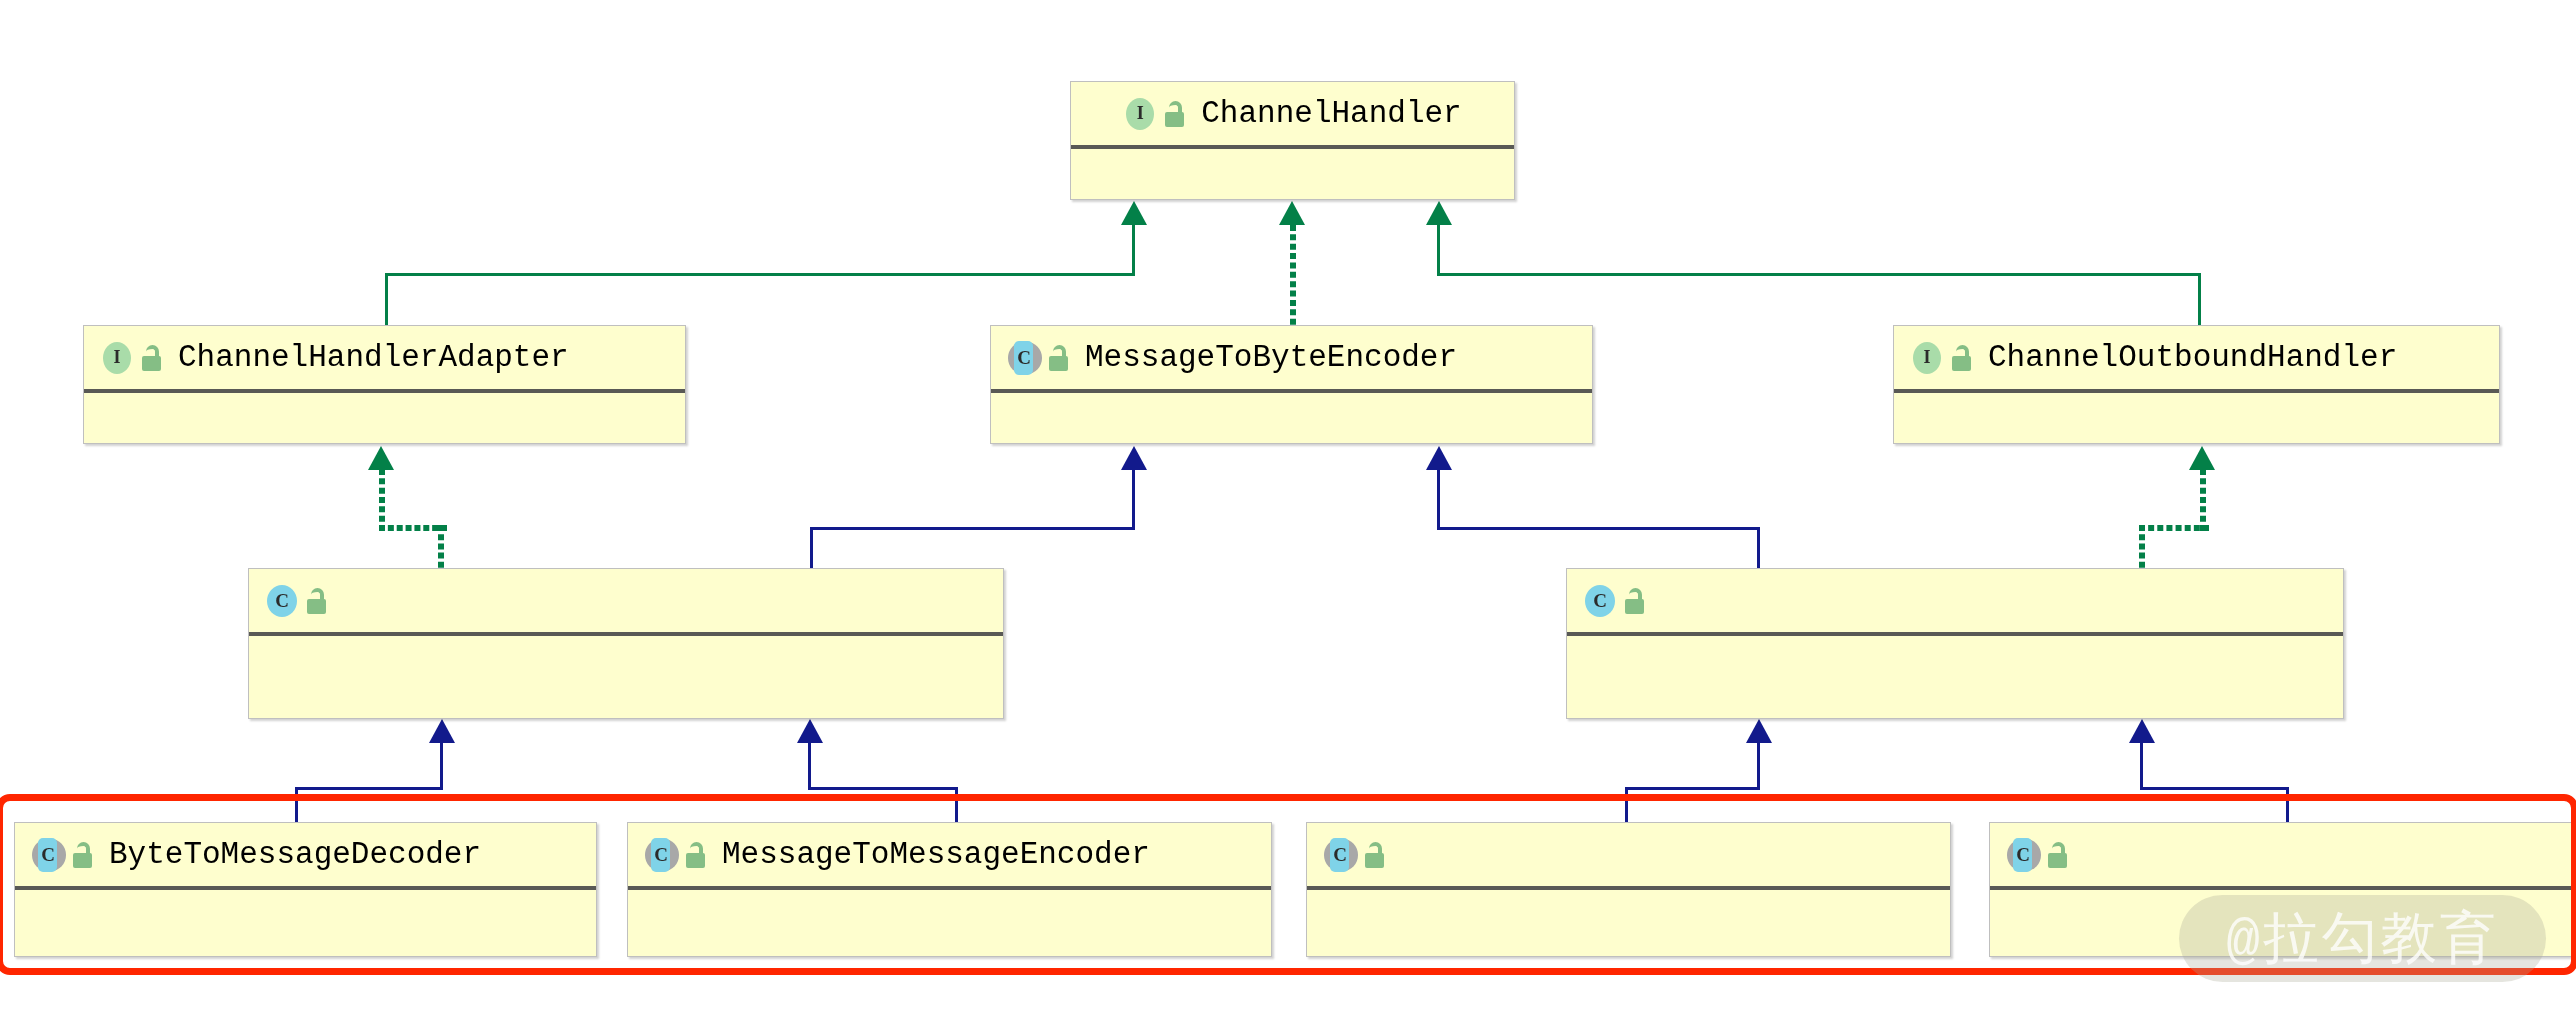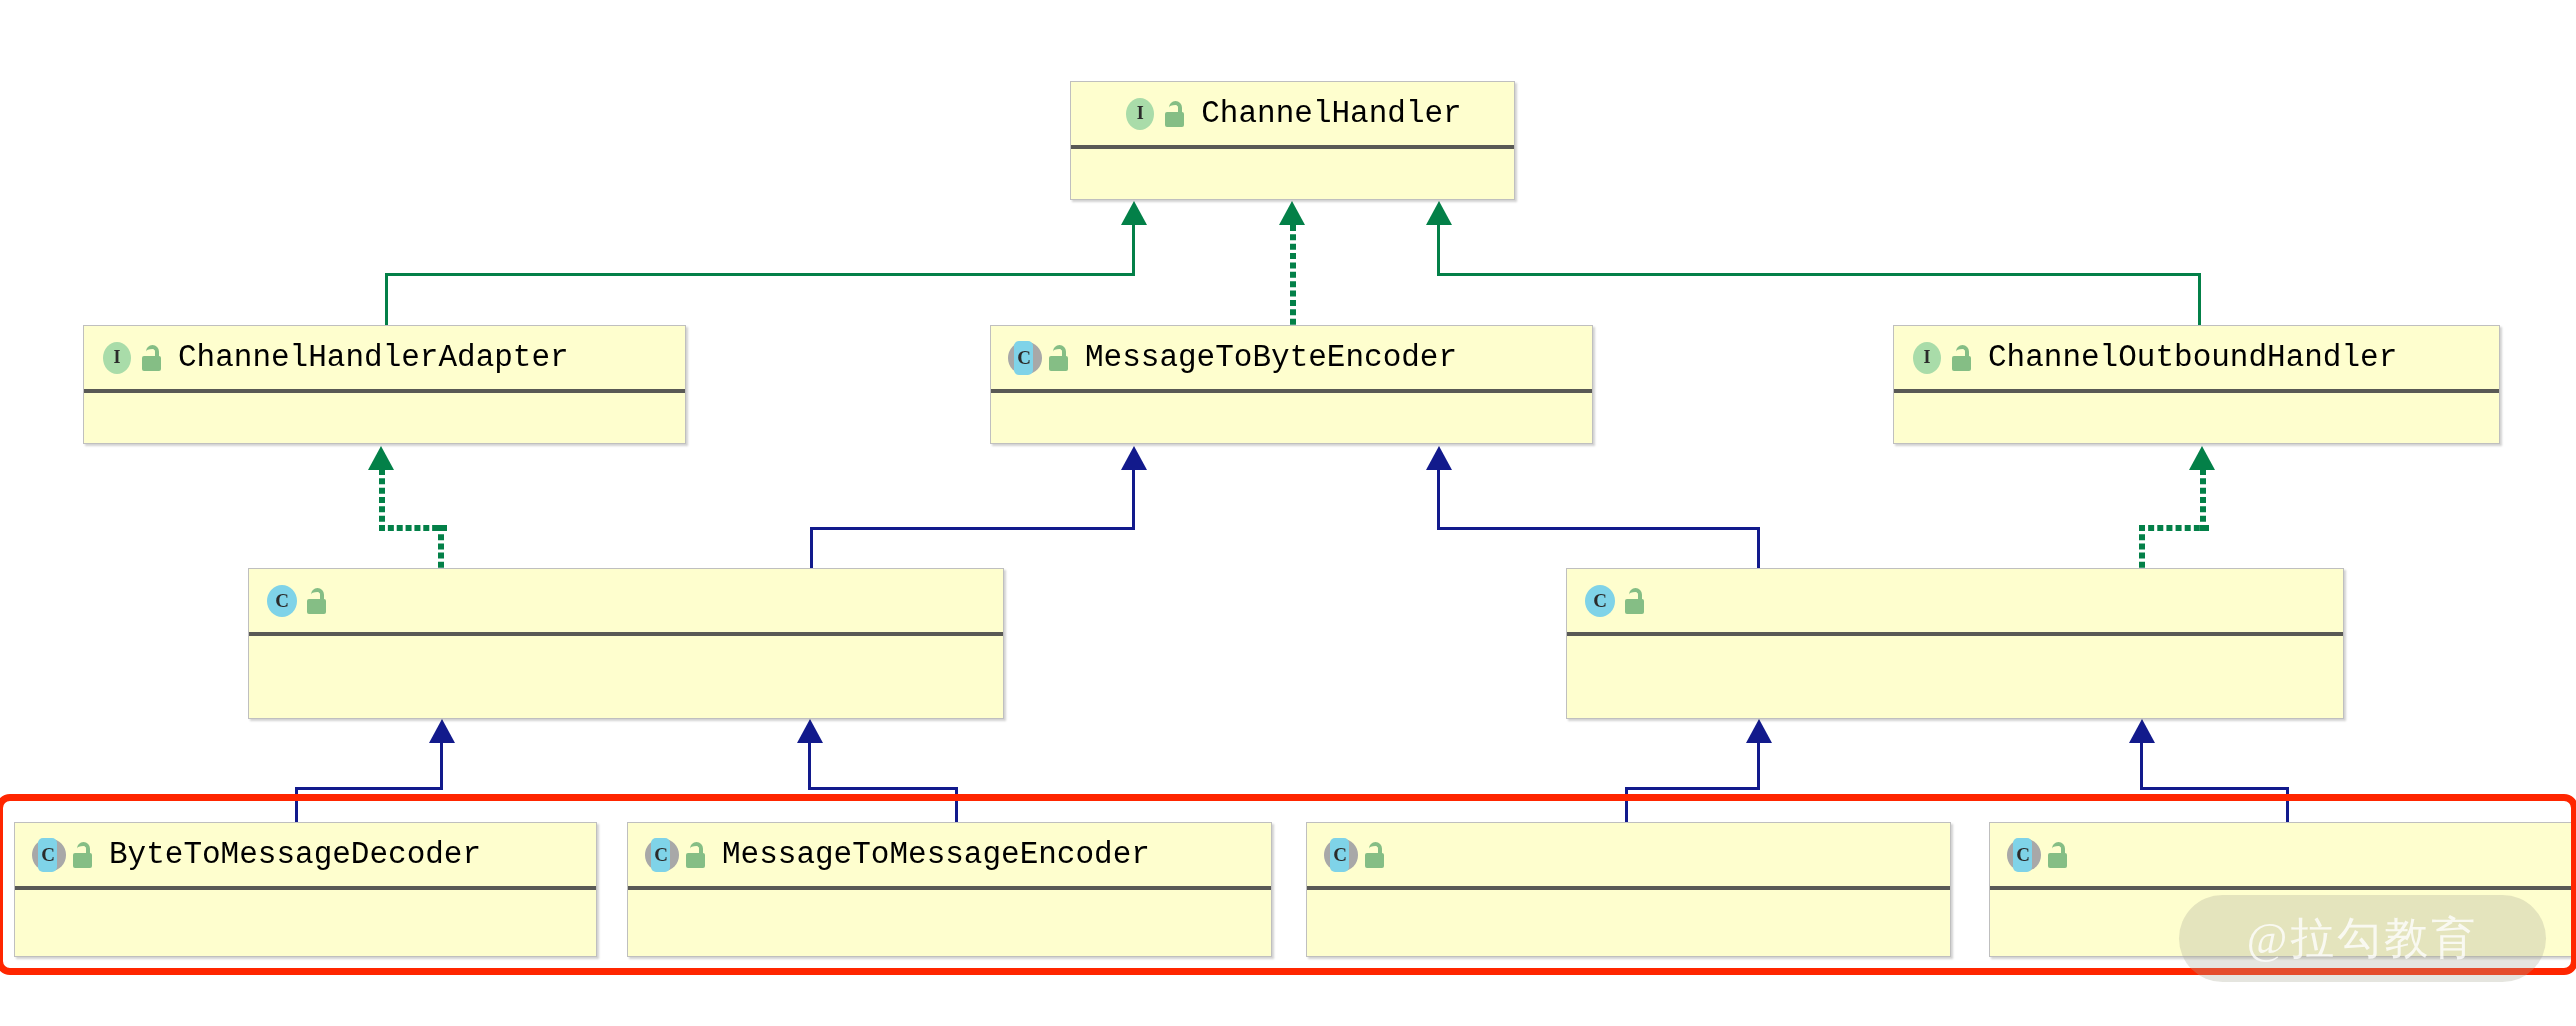--- a/index.html
+++ b/index.html
@@ -128,22 +128,22 @@
     pointer-events:none;
   }
   
   #watermark{
     position:absolute;
     z-index:9;
     display:flex;align-items:center;justify-content:center;
     background:rgba(170,170,150,0.30);
     border-radius:60px;
     color:rgba(255,255,255,0.78);
-    font-size:44px;
-    font-family:Liberation Serif, serif;
+    font-size:56px;
+    font-family:Liberation Mono, monospace;
     letter-spacing:3px;
     user-select:none;
   }
 </style>
 </head>
 <body>
 
 <div id="stage">
 
   <div class="arrow g" style="left:1121px;top:201px;"></div>

